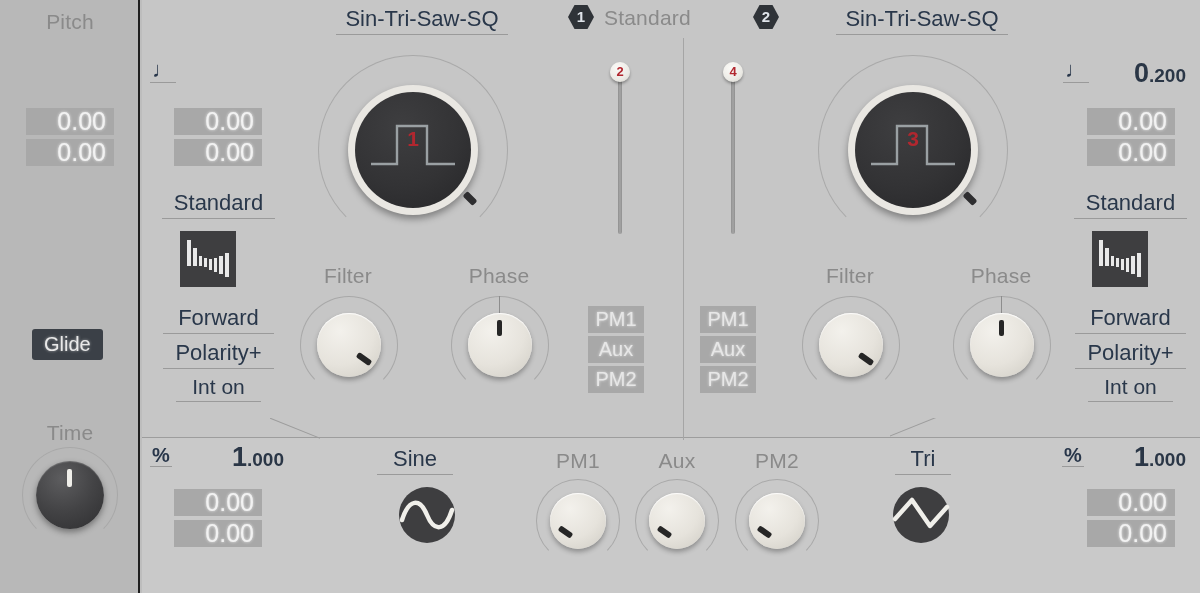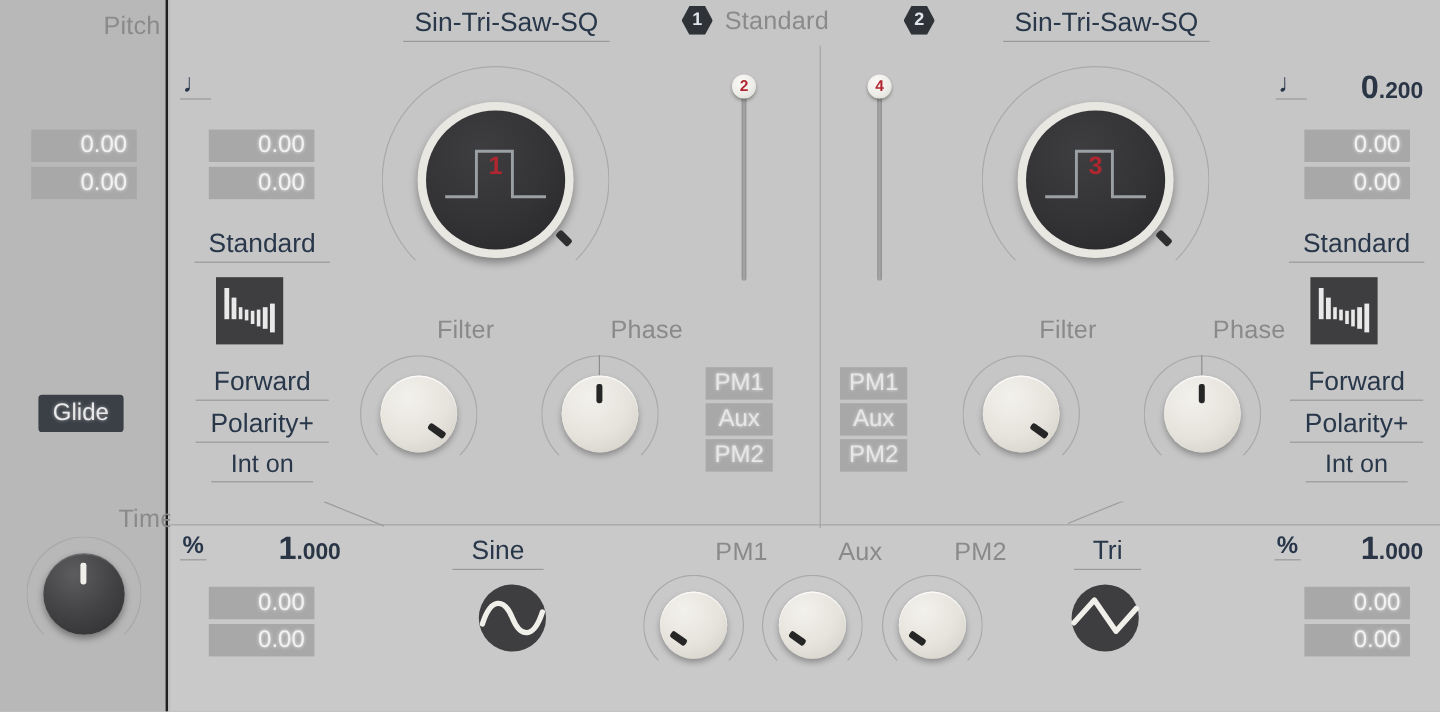--- a/index.html
+++ b/index.html
@@ -60,21 +60,21 @@
   
   .lbl-grey{
     color:#8a8a8a;font-size:21px;letter-spacing:.2px;
   }
   .val-big{
     color:#2a3646;font-weight:bold;font-size:27px;letter-spacing:0px;
     white-space:nowrap;
   }
   .val-big .frac{font-size:19px;}
   .val-box{
-    background:#a8a8a8;color:#f2f2f2;font-size:20px;
+    background:#a8a8a8;color:#f2f2f2;font-size:25px;
     text-align:right;padding:1px 8px 2px 8px;
     box-sizing:border-box;width:88px;height:27px;line-height:25px;
     text-shadow:0 0 3px rgba(255,255,255,.85);
   }
   .ul-link{
     color:#29374a;font-size:22px;text-align:center;
     border-bottom:1px solid #9a9a9a;padding-bottom:2px;
     white-space:nowrap;
   }
   .ul-link.small{font-size:21px;}
@@ -167,39 +167,39 @@
   }
 
   .note-gly{
     position:absolute;color:#28364a;font-size:22px;
     border-bottom:1px solid #9a9a9a;line-height:20px;padding:0 2px 2px 2px;
   }
   .pct-gly{
     position:absolute;color:#28364a;font-size:20px;font-weight:bold;
     border-bottom:1px solid #9a9a9a;line-height:18px;padding:0 2px 2px 2px;
   }
-  .center-txt{text-align:center;margin-left:40px;}
+  .center-txt{text-align:center;}
   .abs{position:absolute;}
 </style>
 </head>
 <body>
 
 <div id="stage">
 
   <div class="panel-left-rail">
 
     <div class="abs lbl-grey center-txt" style="left:0;top:10px;width:140px;">Pitch</div>
 
 
     <div class="abs val-box" style="left:26px;top:108px;">0.00</div>
     <div class="abs val-box" style="left:26px;top:139px;">0.00</div>
 
     <div class="glide-btn" style="left:32px;top:329px;">Glide</div>
 
-    <div class="abs lbl-grey center-txt" style="left:12px;top:421px;width:140px;">Time</div>
+    <div class="abs lbl-grey center-txt" style="left:0;top:421px;width:140px;">Time</div>
 
     <div class="knob-wrap" style="left:22px;top:447px;width:96px;height:96px;">
       <div class="knob-arc" style="left:0;top:0;width:96px;height:96px;"></div>
       <div class="knob-dark" style="left:14px;top:14px;width:68px;height:68px;"></div>
       <div class="abs" style="left:45px;top:22px;width:5px;height:18px;background:#f0efea;border-radius:2px;"></div>
     </div>
   </div>
 
   <div class="panel-main"></div>
   <div class="osc-frame"></div>

